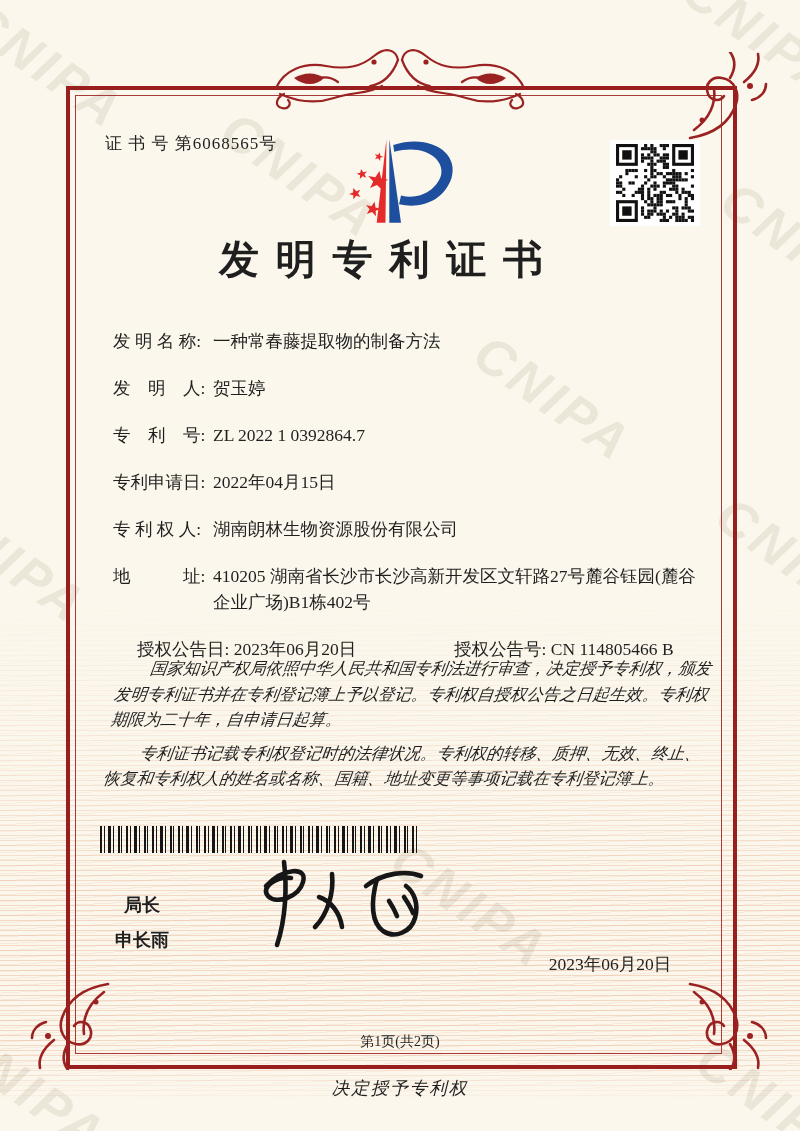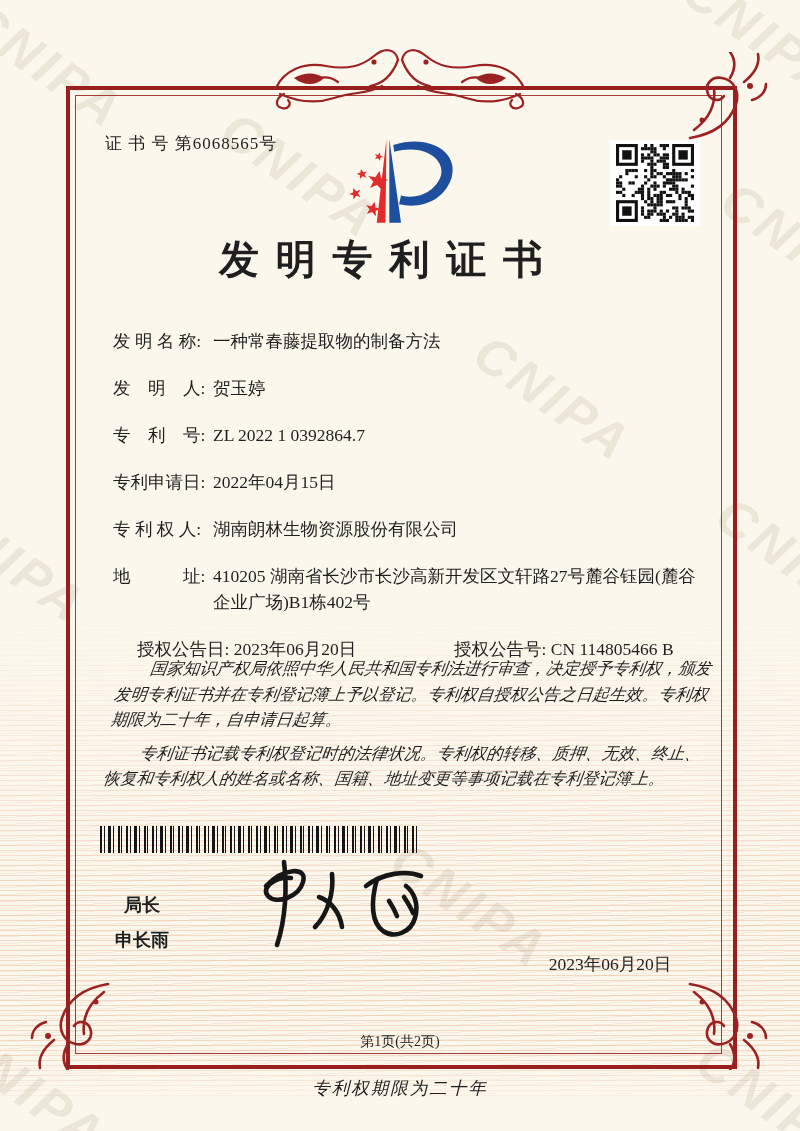--- a/index.html
+++ b/index.html
@@ -451,16 +451,16 @@
         <path d="M149,23 C142,48 144,67 155,75 C167,83 183,76 187,62 C191,48 186,36 178,30"></path>
         <path d="M161,45 C165,51 167,55 169,60"></path>
         <path d="M176,41 C180,47 183,52 185,57"></path>
       </g>
     </svg>
 
     <div class="issue-date">2023年06月20日</div>
 
     <div class="page-no">第1页(共2页)</div>
 
-    <div class="footer-note">专利权期限为二十年</div>
+    <div class="footer-note">决定授予专利权</div>
 
   </div>
 </div>
 
 </body></html>

